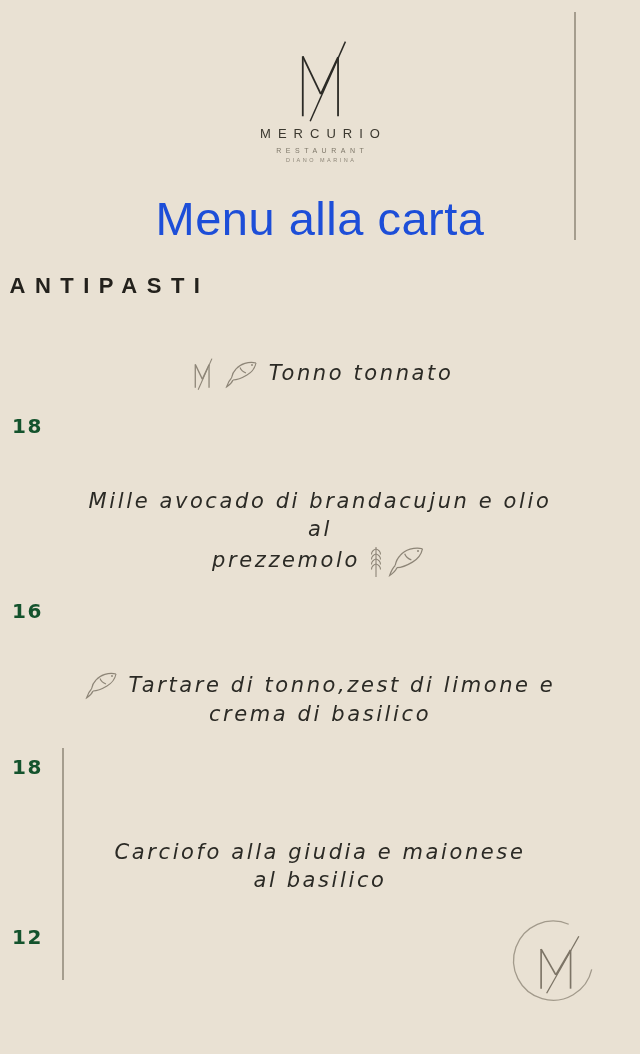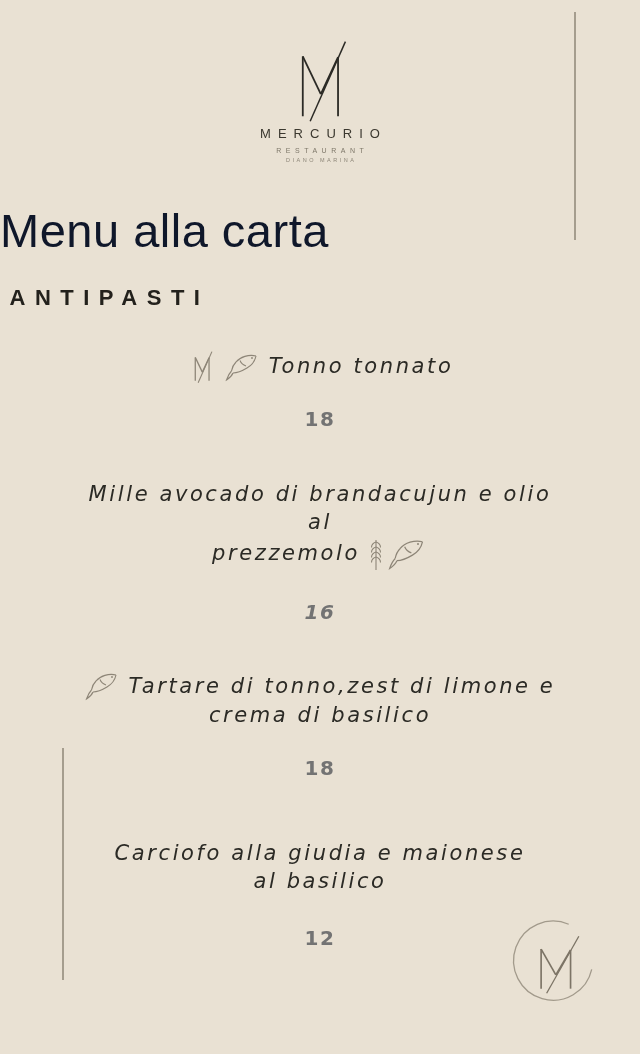--- a/index.html
+++ b/index.html
@@ -18,48 +18,48 @@
   .rule-left{left:62px;top:748px;width:2px;height:232px;}
 
   
   .logo-wrap{padding-top:40px;text-align:center;}
   .logo-m{display:inline-block;width:80px;height:82px;}
   .logo-name{margin-top:4px;font-size:13px;font-weight:500;letter-spacing:7px;color:#3b382f;text-indent:7px;}
   .logo-sub{margin-top:6px;font-size:7px;letter-spacing:4.5px;color:#7e7769;text-indent:4.5px;}
   .logo-loc{margin-top:3px;font-size:5.5px;letter-spacing:2.5px;color:#8d8678;text-indent:2.5px;}
 
   .title{
-    margin-top:40px;
-    font-size:47px;font-weight:400;letter-spacing:0.5px;color:#0f172a;
+    margin-top:28px;text-align:center;
+    font-size:47px;font-weight:400;letter-spacing:0.5px;color:#1d4ed8;
   }
   .section{
     margin-top:27px;text-align:left;
     font-size:22px;font-weight:700;letter-spacing:9.5px;text-indent:9.5px;color:#23211c;
   }
 
   
   .item-row{display:flex;justify-content:center;align-items:center;gap:8px;}
   .dish{
     font-family:"DejaVu Sans", sans-serif;
     font-style:italic;font-size:21px;letter-spacing:2.6px;
     color:#2b2a25;text-align:center;line-height:1.32;
   }
   .price{
     font-family:"DejaVu Sans", sans-serif;
     font-weight:700;font-size:20px;letter-spacing:1.5px;
-    text-align:center;color:#737373;
+    color:#14532d;padding-left:12px;
   }
   .icon{display:inline-block;vertical-align:middle;line-height:0;}
   .icon svg{display:block;}
   .inline-icons{display:inline-flex;align-items:center;gap:4px;vertical-align:middle;margin-left:8px;}
 
-  .m1-row{margin-top:40px;}
+  .m1-row{margin-top:59px;}
   .m1-price{margin-top:24px;}
   .m2-block{margin-top:50px;}
-  .m2-price{margin-top:28px;font-style:italic;}
+  .m2-price{margin-top:20px;}
   .m3-block{margin-top:46px;}
   .m3-price{margin-top:26px;}
   .m4-block{margin-top:60px;}
   .m4-price{margin-top:30px;}
 
   
   .footer-mono{position:absolute;left:508px;top:916px;width:92px;height:92px;}
 </style>
 </head>
 <body>

